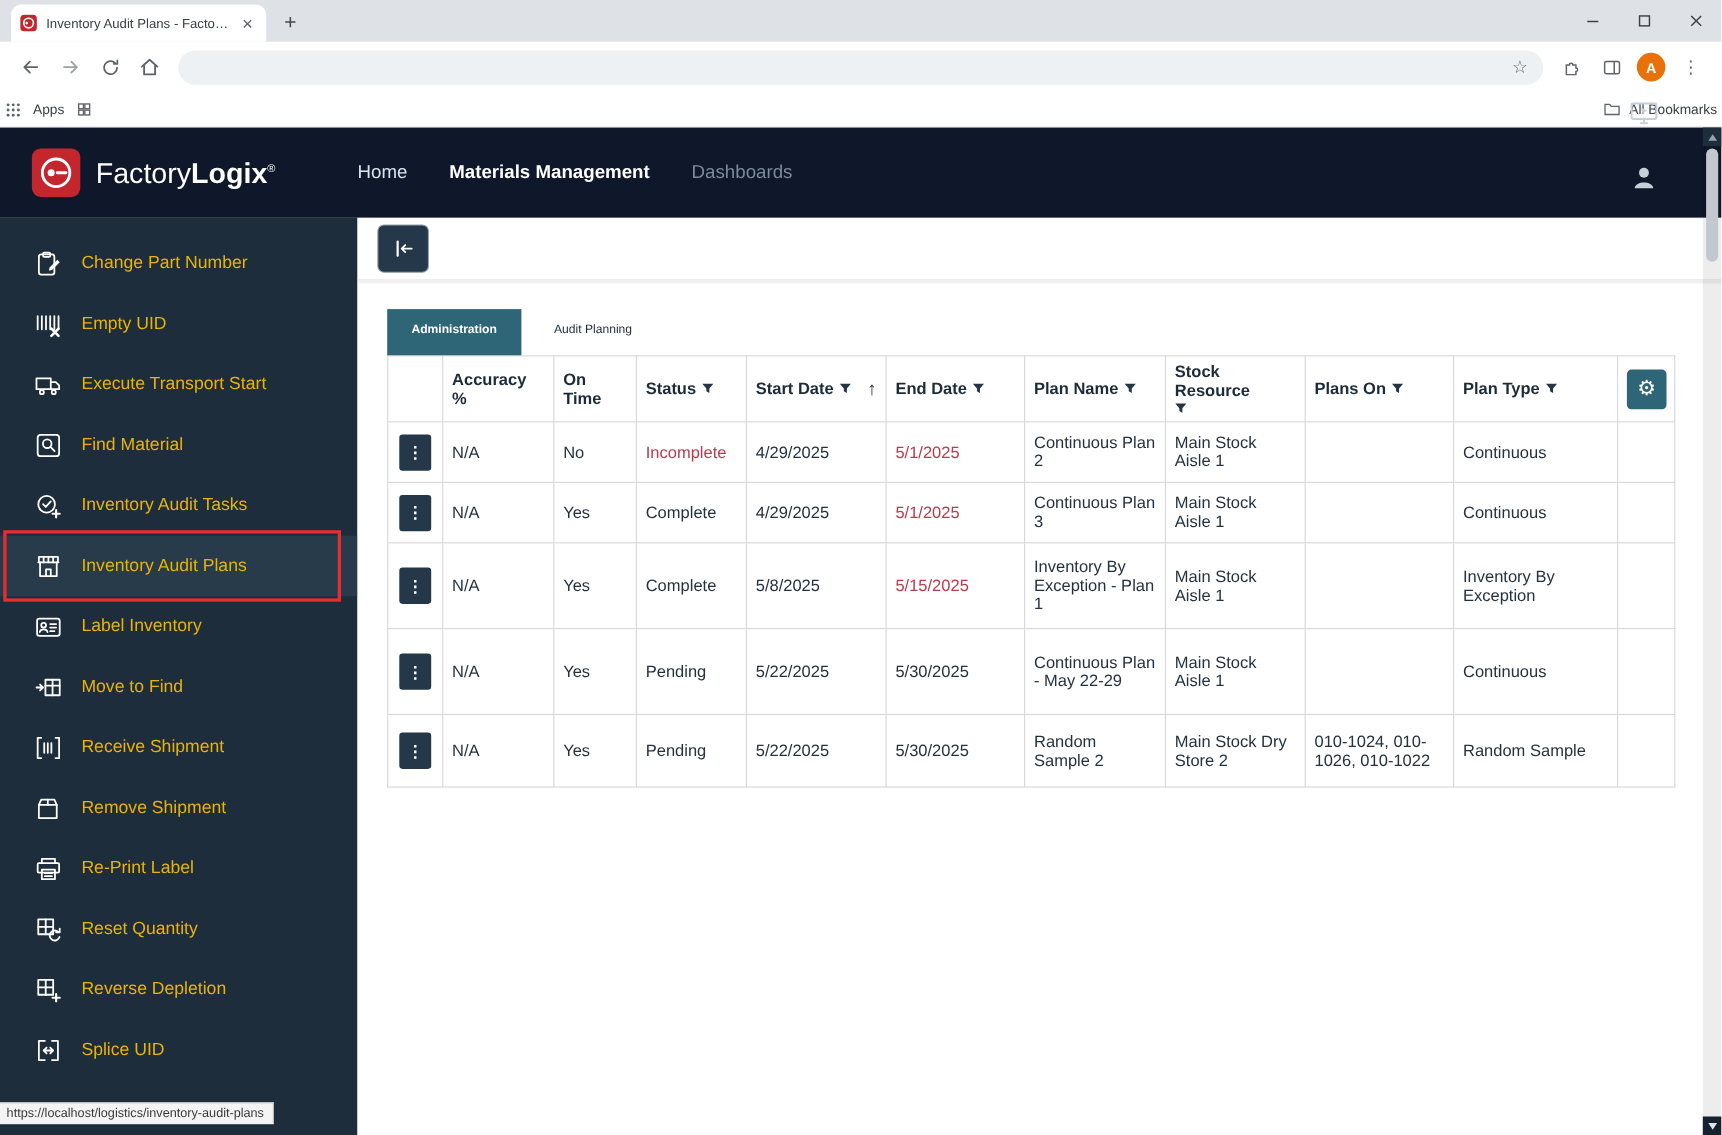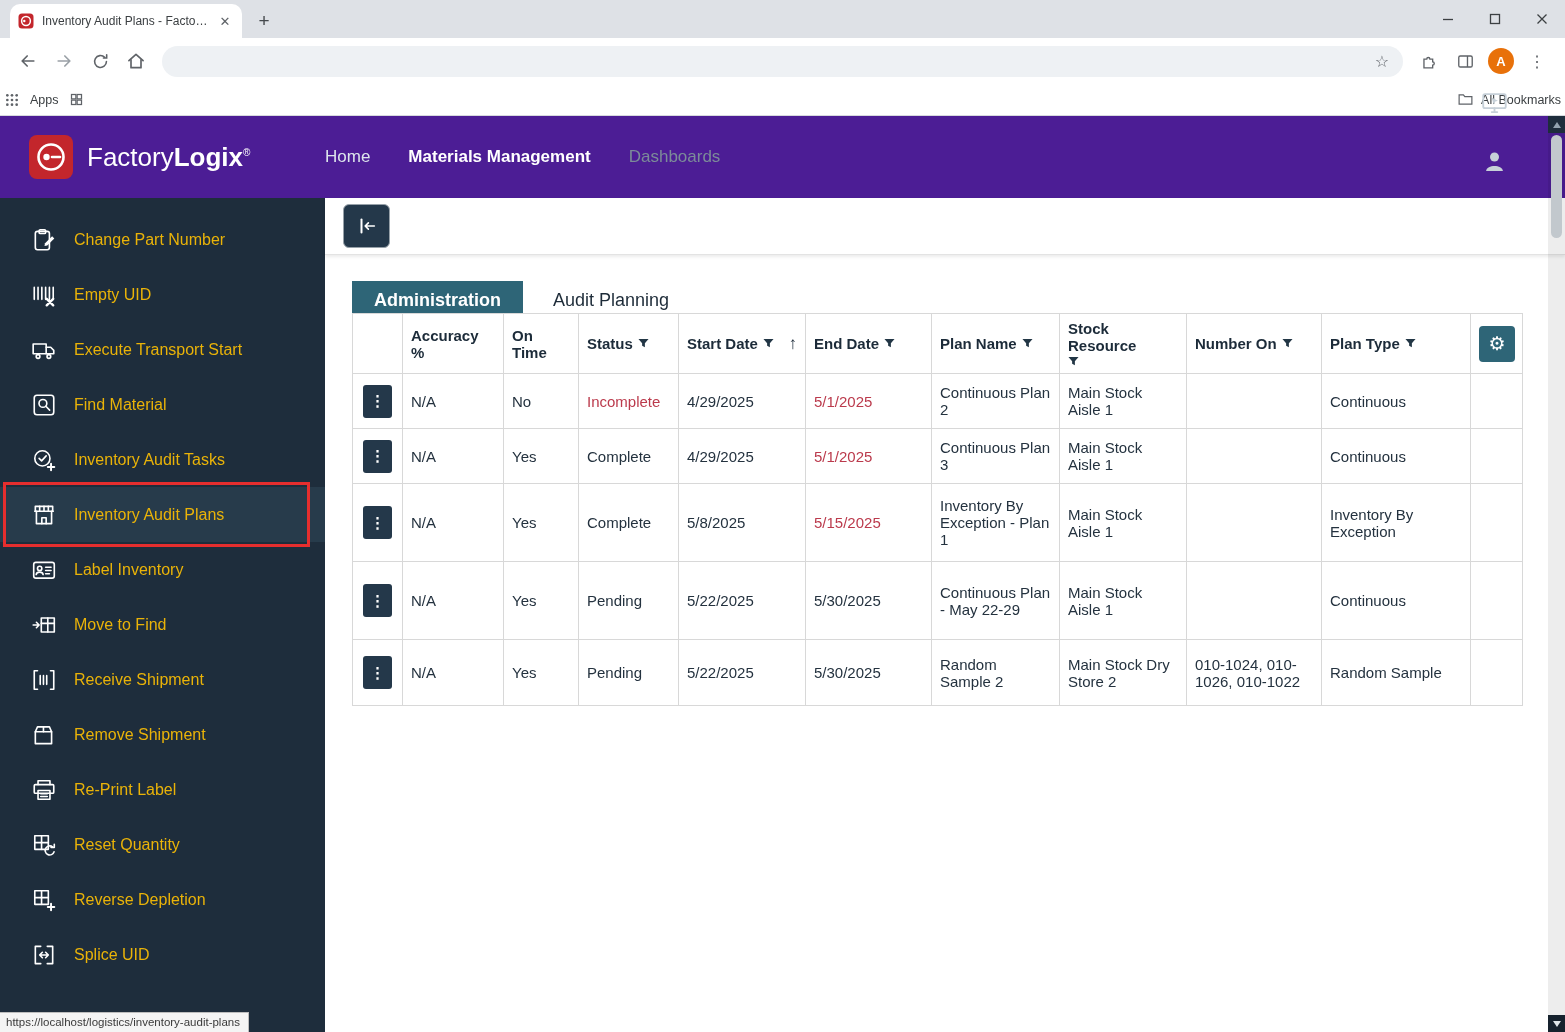--- a/index.html
+++ b/index.html
@@ -26,21 +26,21 @@
   .star { margin-left:auto; font-size:16px; color:#5f6368; cursor:pointer; }
   .avatar { width:26px; height:26px; border-radius:50%; background:#e8710a; color:#fff; font-size:13px; font-weight:bold;
             display:flex; align-items:center; justify-content:center; cursor:pointer; }
   .menu-dots { font-size:16px; color:#5f6368; }
 
   .bookmarksbar { height:32px; background:#fff; border-bottom:1px solid #d7dade; display:flex; align-items:center; padding:0 4px; gap:10px; }
   .bm-label { font-size:12.5px; color:#3c4043; cursor:pointer; }
   .bm-right { margin-left:auto; display:flex; align-items:center; gap:7px; cursor:pointer; }
 
   
-  .app-header { height:82px; background:#4c1d95; display:flex; align-items:center; }
+  .app-header { height:82px; background:#0f172a; display:flex; align-items:center; }
   .logo-zone { width:325px; padding-left:28px; display:flex; align-items:center; gap:13px; flex-shrink:0; }
   .brand { color:#fff; font-size:26px; white-space:nowrap; }
   .brand b { font-weight:700; }
   .brand sup { font-size:10px; }
   .app-nav { display:flex; gap:38px; align-items:center; }
   .nav-link { font-size:17px; color:#dde5ec; cursor:pointer; }
   .nav-link.active { color:#fff; font-weight:700; }
   .nav-link.dim { color:#7c8b99; }
   .hdr-right { margin-left:auto; padding-right:44px; display:flex; align-items:center; gap:32px;flex-direction:column; }
   .hello { color:#fff; font-size:16.5px; font-weight:700; cursor:pointer; }
@@ -56,21 +56,21 @@
   .sb-icon svg { stroke:#fff; fill:none; stroke-width:1.5; stroke-linecap:round; stroke-linejoin:round; }
 
   .main { flex:1; background:#fff; position:relative; }
   .m-toolbar { height:57px; border-bottom:1px solid #e3e3e3; box-shadow:0 2px 3px rgba(0,0,0,0.08); display:flex; align-items:center; padding-left:18px; }
   .collapse-btn { width:47px; height:44px; background:#24384a; border:1px solid #97a1a9; border-radius:6px;
                   display:flex; align-items:center; justify-content:center; cursor:pointer; }
   .collapse-btn svg { stroke:#fff; fill:none; stroke-width:1.8; stroke-linecap:round; stroke-linejoin:round; }
 
   .content { padding:26px 0 0 27px; }
   .tabs { display:flex; }
-  .tab { height:32px; line-height:38px; font-size:18px; cursor:pointer; }
+  .tab { height:42px; line-height:38px; font-size:11px; cursor:pointer; }
   .tab.active { background:#2e6577; color:#fff; font-weight:700; padding:0 22px; }
   .tab.plain { color:#1d2b38; padding:0 30px; }
 
   table.grid { border-collapse:collapse; table-layout:fixed; width:1170px; font-size:15px; color:#24323f; }
   .grid th, .grid td { border:1px solid #d8d8d8; padding:6px 8px; vertical-align:middle; text-align:left; }
   .grid th { font-weight:700; color:#1c2b39; height:52px; }
   .th-flex { display:flex; align-items:center; flex-wrap:wrap; gap:5px; row-gap:2px; }
   .funnel { fill:#223645; flex-shrink:0; }
   .sort { margin-left:auto; font-size:17px; font-weight:700; }
   .h55 { height:55px; } .h78 { height:78px; } .h66 { height:66px; }
@@ -84,21 +84,21 @@
   
   .scroll-strip { position:absolute; top:116px; right:0; width:17px; bottom:0; background:rgba(0,0,0,0.07); }
   .scroll-up { position:absolute; top:116px; right:0; width:17px; height:17px; background:#1e2d3c;
                display:flex; align-items:center; justify-content:center; cursor:pointer; }
   .scroll-down { position:absolute; bottom:0; right:0; width:17px; height:17px; background:#16222e;
                display:flex; align-items:center; justify-content:center; cursor:pointer; }
   .tri-up { width:0; height:0; border-left:4px solid transparent; border-right:4px solid transparent; border-bottom:6px solid #93a3b0; }
   .tri-down { width:0; height:0; border-left:4px solid transparent; border-right:4px solid transparent; border-top:6px solid #dfe6ea; }
   .scroll-thumb { position:absolute; top:135px; right:3px; width:11px; height:103px; background:#c2c8cd; border-radius:6px; cursor:pointer; }
 
-  .status-tip { position:absolute; left:0; bottom:0; background:#f4f4f4; border:1px solid #bdbdbd; border-left:none; border-bottom:none;
+  .status-tip { position:absolute; left:0; bottom:10px; background:#f4f4f4; border:1px solid #bdbdbd; border-left:none; border-bottom:none;
                 padding:3px 8px 4px 6px; font-size:11.5px; color:#3a3a3a; z-index:6; }
 
   .ico { display:flex; align-items:center; justify-content:center; }
 </style>
 </head>
 <body>
 
 <div class="page">
 
   <div class="tabstrip">
@@ -488,21 +488,21 @@
               <th>
                   <div class="th-flex">
                     <span>Stock Resource</span>
                     <svg class="funnel" width="11" height="11" viewBox="0 0 12 12">
                       <path d="M0.5 1h11l-4 4.6v4.4l-3-1.6V5.6z"></path>
                     </svg>
                   </div>
                 </th>
               <th>
                   <div class="th-flex">
-                    <span>Number On</span>
+                    <span>Plans On</span>
                     <svg class="funnel" width="11" height="11" viewBox="0 0 12 12">
                       <path d="M0.5 1h11l-4 4.6v4.4l-3-1.6V5.6z"></path>
                     </svg>
                   </div>
                 </th>
               <th>
                   <div class="th-flex">
                     <span>Plan Type</span>
                     <svg class="funnel" width="11" height="11" viewBox="0 0 12 12">
                       <path d="M0.5 1h11l-4 4.6v4.4l-3-1.6V5.6z"></path>

